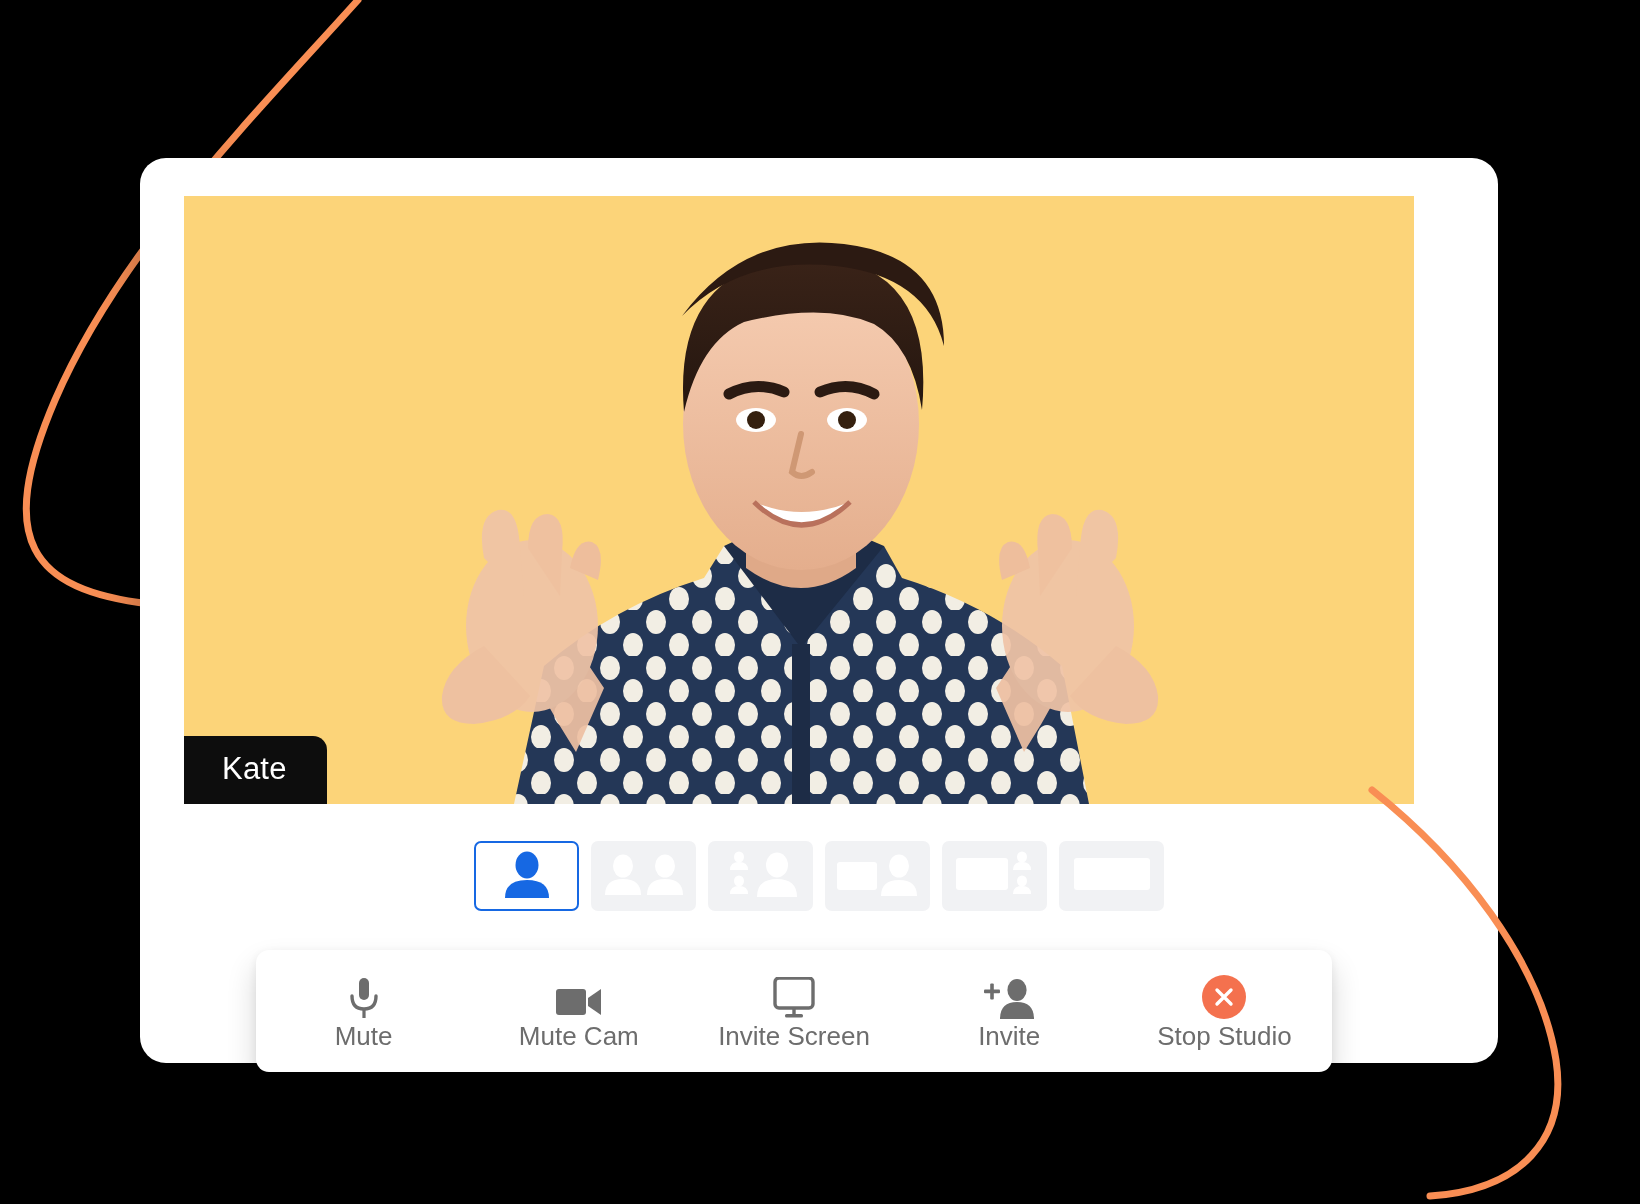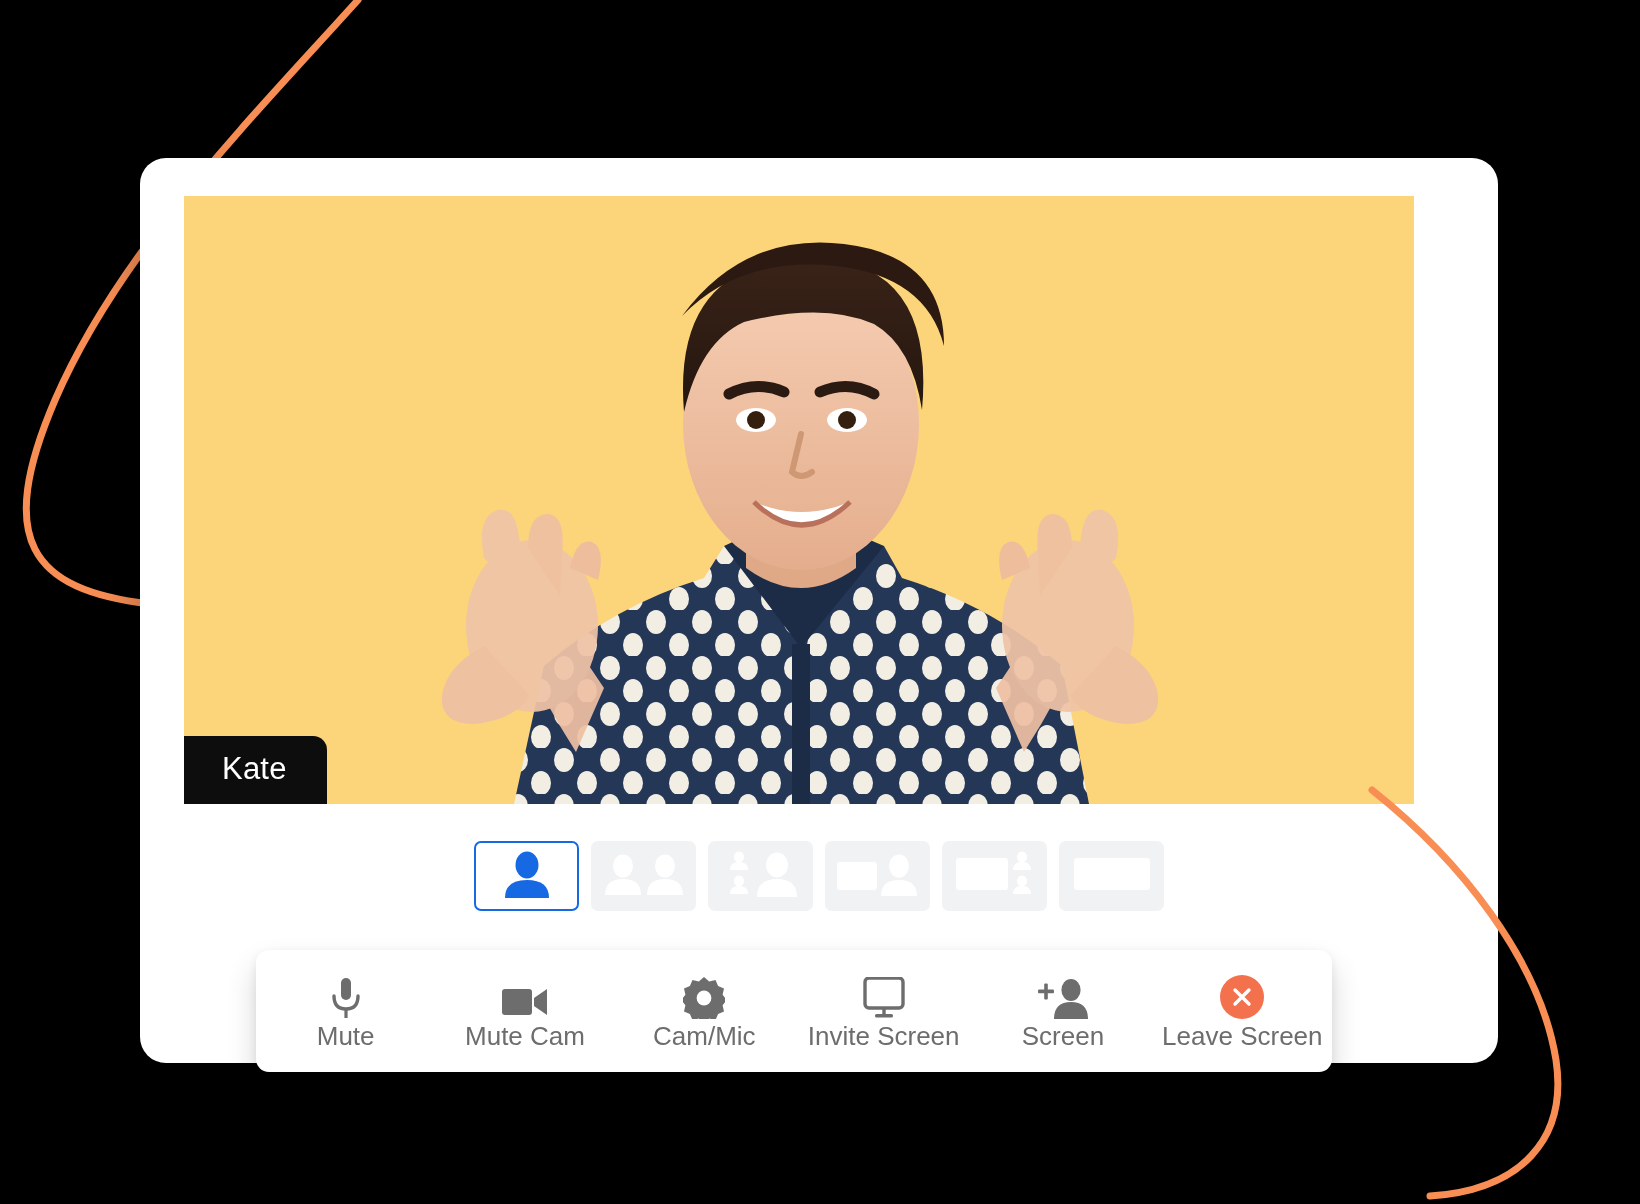--- a/index.html
+++ b/index.html
@@ -247,29 +247,20 @@
     <div class="tbtn">
       <span class="ico">
         <svg width="46" height="34" viewBox="0 0 46 34" xmlns="http://www.w3.org/2000/svg">
           <rect x="0" y="4" width="30" height="26" rx="3" fill="#6d6d6d"></rect>
           <path d="M32 13 L45 4 L45 30 L32 21 Z" fill="#6d6d6d"></path>
         </svg>
       </span>
       <span class="lbl">Mute Cam</span>
     </div>
 
-    <div class="tbtn">
-      <span class="ico">
-        <svg width="42" height="42" viewBox="0 0 42 42" xmlns="http://www.w3.org/2000/svg">
-          <path fill="#6d6d6d" d="M21 0 l5.2 4.4 6.3 -1.4 2.6 5.9 5.9 2.6 -1.4 6.3 4.4 5.2 -4.4 5.2 1.4 6.3 -5.9 2.6 -2.6 5.9 -6.3 -1.4 -5.2 4.4 -5.2 -4.4 -6.3 1.4 -2.6 -5.9 -5.9 -2.6 1.4 -6.3 -4.4 -5.2 4.4 -5.2 -1.4 -6.3 5.9 -2.6 2.6 -5.9 6.3 1.4 Z"></path>
-          <circle cx="21" cy="21" r="7.4" fill="#ffffff"></circle>
-        </svg>
-      </span>
-      <span class="lbl">Cam/Mic</span>
-    </div>
 
     <div class="tbtn">
       <span class="ico">
         <svg width="44" height="42" viewBox="0 0 44 42" xmlns="http://www.w3.org/2000/svg">
           <rect x="3" y="1" width="38" height="30" rx="4" stroke="#6d6d6d" stroke-width="3.4" fill="none"></rect>
           <rect x="20.3" y="31" width="3.4" height="7" fill="#6d6d6d"></rect>
           <rect x="13" y="37" width="18" height="3.6" rx="1.6" fill="#6d6d6d"></rect>
         </svg>
       </span>
       <span class="lbl">Invite Screen</span>
@@ -277,32 +268,32 @@
 
     <div class="tbtn">
       <span class="ico">
         <svg width="50" height="40" viewBox="0 0 50 40" xmlns="http://www.w3.org/2000/svg">
           <rect x="0" y="10.6" width="16" height="3.6" rx="1" fill="#6d6d6d"></rect>
           <rect x="6.2" y="4.6" width="3.6" height="16" rx="1" fill="#6d6d6d"></rect>
           <ellipse cx="33" cy="11" rx="9.6" ry="11" fill="#6d6d6d"></ellipse>
           <path d="M16 40 Q16 23 33 23 Q50 23 50 40 Z" fill="#6d6d6d"></path>
         </svg>
       </span>
-      <span class="lbl">Screen</span>
+      <span class="lbl">Invite</span>
     </div>
 
     <div class="tbtn danger">
       <span class="ico">
         <span class="leavecircle">
           <svg width="22" height="22" viewBox="0 0 22 22" xmlns="http://www.w3.org/2000/svg">
             <path d="M4 4 L18 18 M18 4 L4 18" stroke="#ffffff" stroke-width="3.4" stroke-linecap="round"></path>
           </svg>
         </span>
       </span>
-      <span class="lbl">Leave Screen</span>
+      <span class="lbl">Stop Studio</span>
     </div>
 
   </div>
 
   <svg class="deco front" viewBox="0 0 1640 1204" xmlns="http://www.w3.org/2000/svg">
     <path d="M1372 790 C 1460 860, 1540 960, 1556 1060 C 1568 1140, 1520 1190, 1430 1196" fill="none" stroke="#f98e54" stroke-width="7" stroke-linecap="round"></path>
   </svg>
 
 </div>
 

